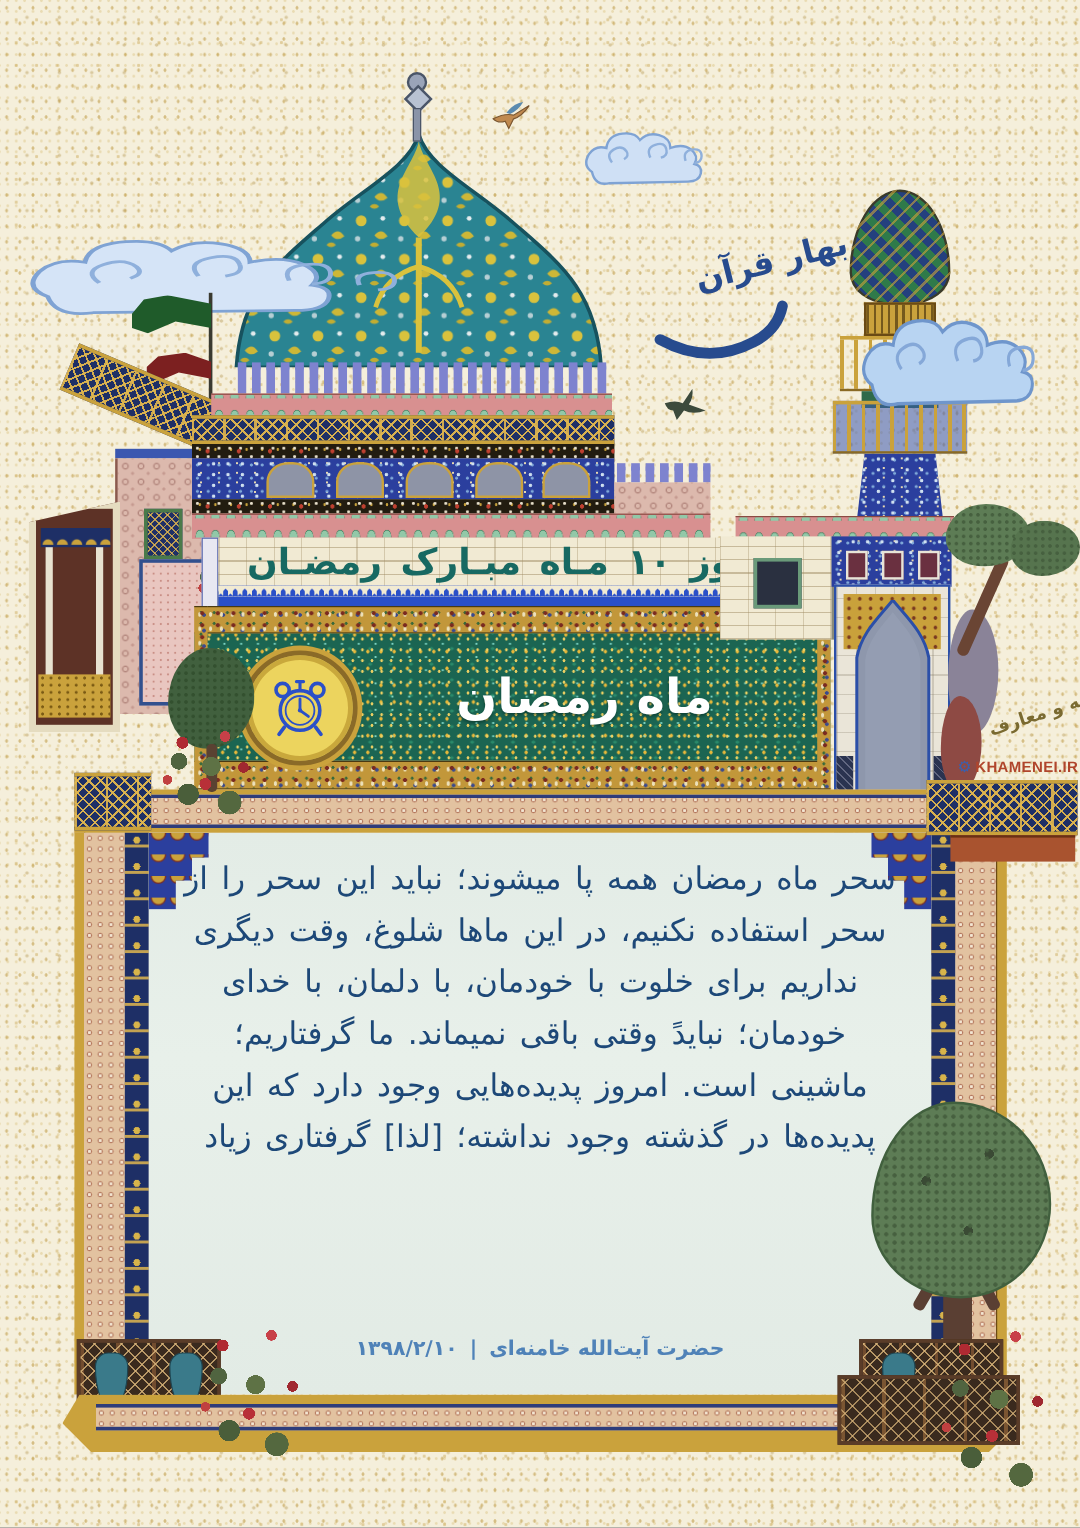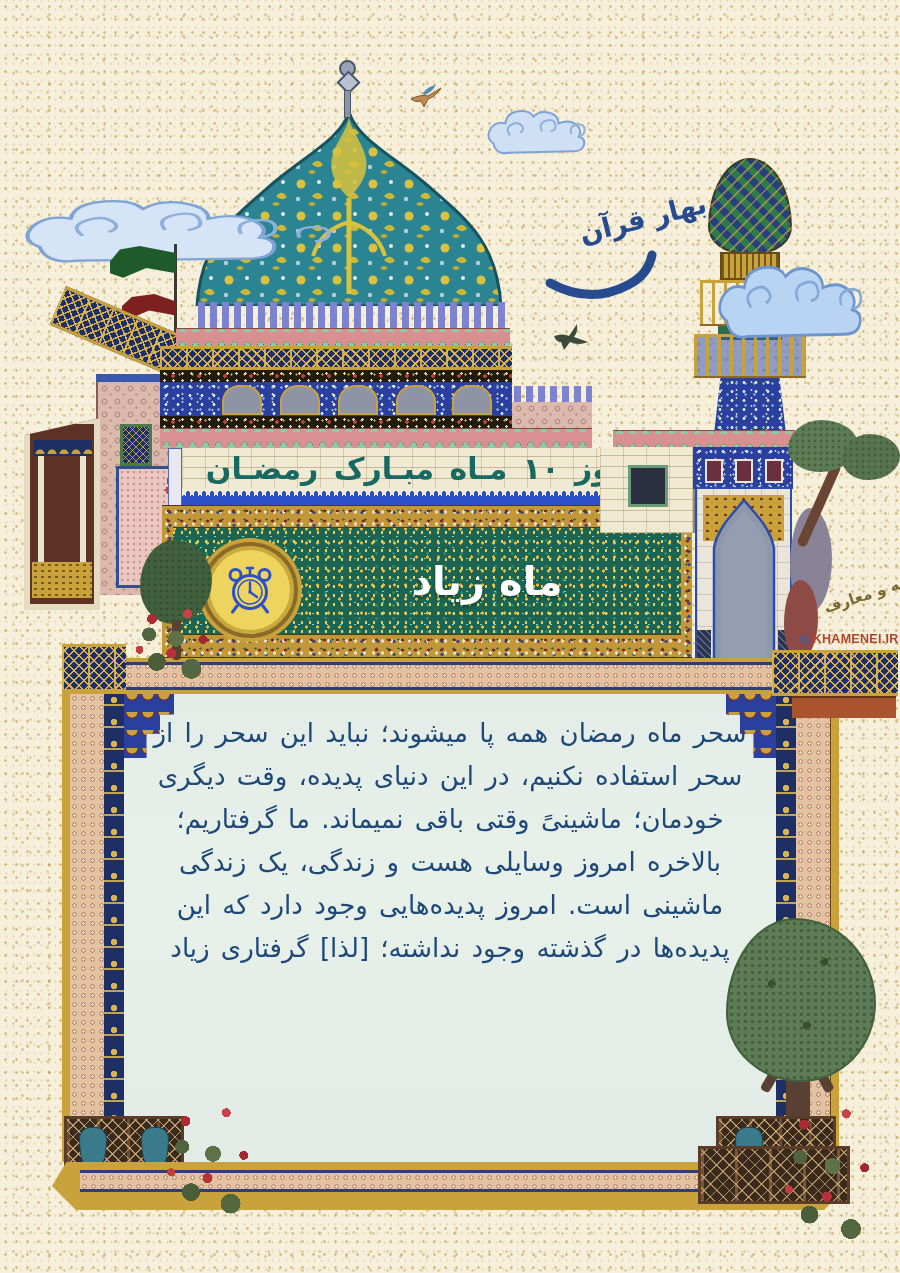--- a/index.html
+++ b/index.html
@@ -253,21 +253,21 @@
         <path d="M30 33 V23.5 M30 33 L37 38" stroke="#2b50c8" stroke-width="2.4" stroke-linecap="round"></path>
         <circle cx="30" cy="33" r="1.8" fill="#2b50c8"></circle>
         <circle cx="15.5" cy="16" r="5.5" fill="none" stroke="#2b50c8" stroke-width="3"></circle>
         <circle cx="44.5" cy="16" r="5.5" fill="none" stroke="#2b50c8" stroke-width="3"></circle>
         <path d="M27 9 h6 M30 9 v6" stroke="#2b50c8" stroke-width="2.6" stroke-linecap="round"></path>
         <path d="M17 47 l-4.5 6 M43 47 l4.5 6" stroke="#2b50c8" stroke-width="3" stroke-linecap="round"></path>
       </svg>
     </div>
 
     <div class="ab title-row" style="left:140px;top:43px;width:370px;height:66px;">
-      <span class="title-rest">ماه زیاد</span>
+      <span class="title-rest">ماه رمضان</span>
     </div>
   </div>
 
   <div class="ab" style="left:600px;top:430px;width:210px;height:370px;">
     <div class="ab archband" style="left:13px;top:0;width:182px;height:17px;"></div>
     <div class="ab brick" style="left:0;top:17px;width:95px;height:86px;border-right:2px solid #8a8a7a;box-sizing:border-box;"></div>
     <div class="ab" style="left:28px;top:35px;width:40px;height:42px;background:#2a3040;border:3px solid #6a9a7a;box-sizing:border-box;"></div>
     <div class="ab bluefloral" style="left:93px;top:17px;width:100px;height:42px;">
       <div class="ab" style="left:12px;top:12px;width:14px;height:20px;background:#6a3040;border:2px solid #e8e4d8;"></div>
       <div class="ab" style="left:42px;top:12px;width:14px;height:20px;background:#6a3040;border:2px solid #e8e4d8;"></div>
@@ -335,27 +335,30 @@
   <div class="ab" style="left:726px;top:694px;width:50px;height:64px;background:#2b3f9e;
     background-image:radial-gradient(circle at 50% 0,#caa23c 0 5px,#7a2a20 6px,transparent 7px);background-size:16px 18px;
     clip-path:polygon(0 0,100% 0,100% 100%,55% 100%,55% 62%,28% 62%,28% 32%,0 32%);"></div>
 
   <div class="ab lattice" style="left:62px;top:644px;width:64px;height:48px;"></div>
   <div class="ab lattice" style="left:772px;top:650px;width:126px;height:46px;"></div>
   <div class="ab" style="left:792px;top:696px;width:104px;height:22px;background:#a9532f;border-top:2px solid #6a3014;box-sizing:border-box;"></div>
 
   <div class="ab quote" style="left:134px;top:712px;width:632px;">
     <div>سحر ماه رمضان همه پا میشوند؛ نباید این سحر را از</div>
-    <div>سحر استفاده نکنیم، در این دنیای پدیده، وقت دیگری</div>
-    <div>خودمان؛ ماشینیً وقتی باقی نمیماند. ما گرفتاریم؛</div>
-    <div>بالاخره امروز وسایلی هست و زندگی، یک زندگی</div>
+    <div>سحر استفاده نکنیم، در این ماها شلوغ، وقت دیگری</div>
+    <div>نداریم برای خلوت با خودمان، با دلمان، با خدای</div>
+    <div>خودمان؛ نبایدً وقتی باقی نمیماند. ما گرفتاریم؛</div>
     <div>ماشینی است. امروز پدیده‌هایی وجود دارد که این</div>
     <div>پدیده‌ها در گذشته وجود نداشته؛ [لذا] گرفتاری زیاد</div>
   </div>
 
+  <div class="ab attr" style="left:134px;top:1114px;width:632px;">
+    <span>حضرت آیت‌الله خامنه‌ای</span><span>|</span><span>۱۳۹۸/۲/۱۰</span>
+  </div>
 
   <div class="ab" style="left:140px;top:540px;width:74px;height:120px;">
     <div class="ab blob" style="left:0;top:0;width:72px;height:84px;background:#41603e;
       background-image:radial-gradient(#33502f 1.3px,transparent 1.7px);background-size:6px 6px;"></div>
     <div class="ab" style="left:32px;top:80px;width:9px;height:40px;background:#5a4232;border-radius:4px;"></div>
   </div>
   <div class="ab rosebush" style="left:128px;top:600px;width:96px;height:86px;"></div>
 
   <div class="ab" style="left:726px;top:918px;width:152px;height:264px;">
     <div class="ab" style="left:60px;top:140px;width:24px;height:124px;background:#5a3f33;border-radius:8px;"></div>

